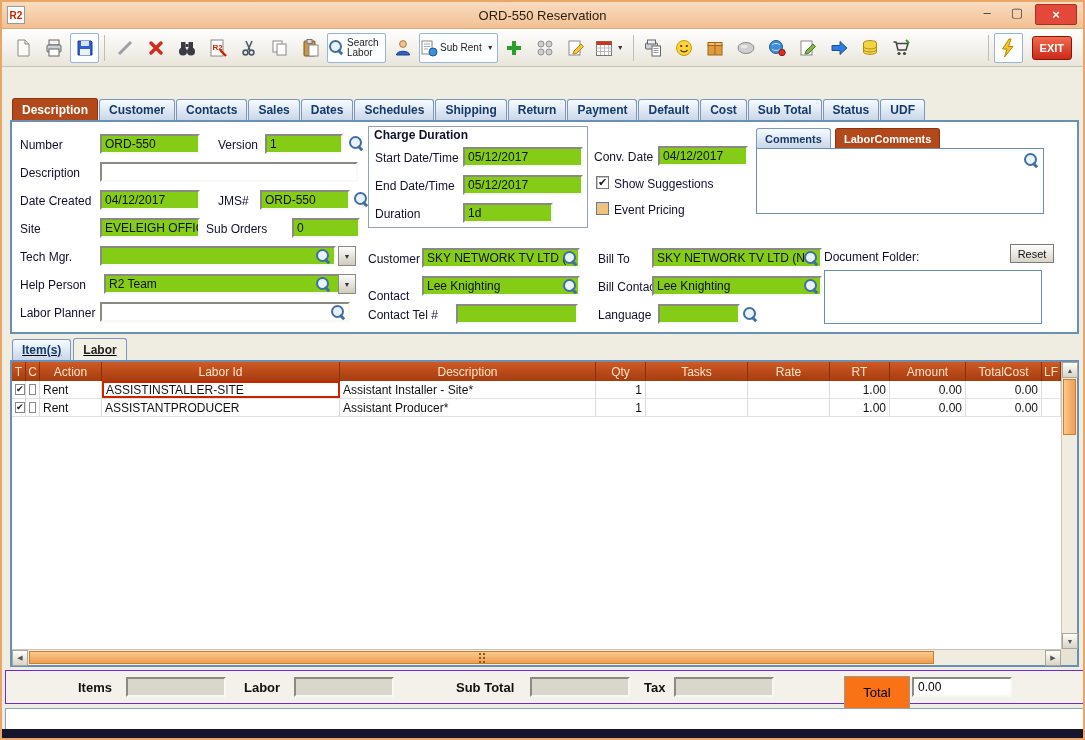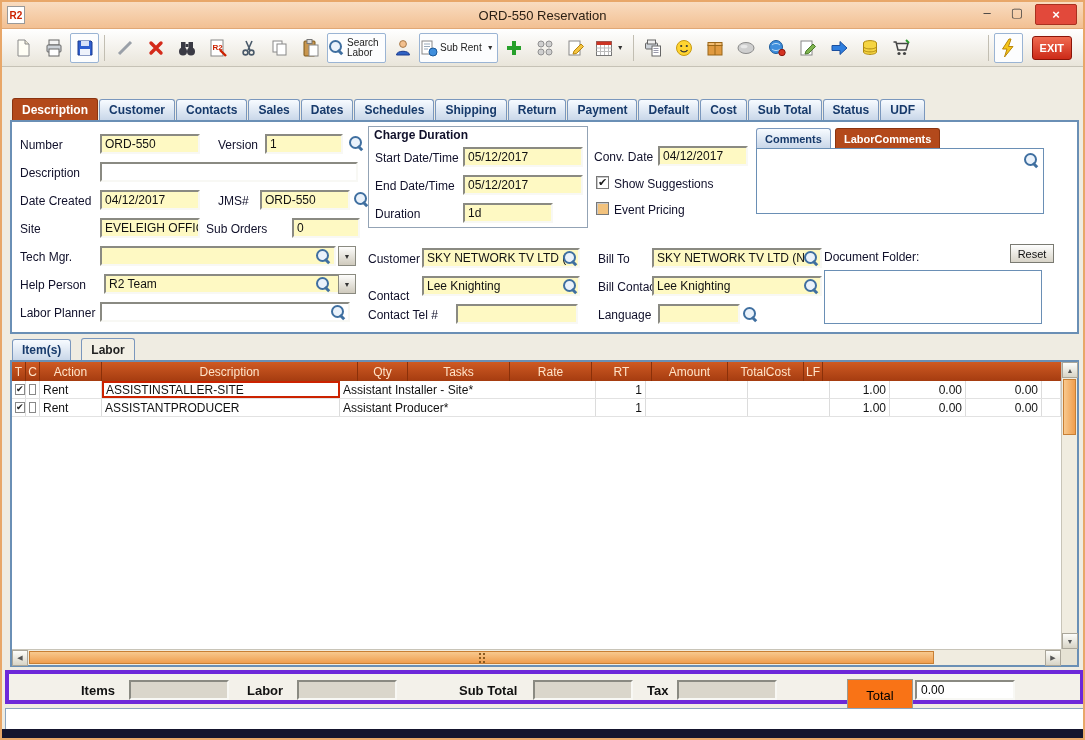--- a/index.html
+++ b/index.html
@@ -43,21 +43,21 @@
   .tab { height:21px; padding:0 9px; display:flex; align-items:center;
          background:linear-gradient(#f7fbff,#c9d7e9); border:1px solid #7a97bd; border-bottom:none;
          border-radius:3px 3px 0 0; font-size:12px; font-weight:bold; color:#173a6b; }
   .tab.selected { height:22px; background:#b3491b; color:#fff; border-color:#8a3410; }
   .tab.light-selected { height:22px; background:#f2efe5; color:#222; }
 
   
   .panel { position:absolute; left:8px; top:118px; width:1069px; height:214px;
            border:2px solid #6a8fb5; background:#fff; }
   .flabel { position:absolute; font-size:12px; color:#10102a; white-space:nowrap; }
-  .fld { position:absolute; height:20px; background:#fef9c3; border:2px solid;
+  .fld { position:absolute; height:20px; background:#84cc16; border:2px solid;
          border-color:#8a8a82 #f8f8f4 #f8f8f4 #8a8a82; font-size:12px; color:#111;
          padding:1px 3px; display:flex; align-items:center; white-space:nowrap; overflow:hidden; }
   .fld.white { background:#fff; }
   .mag { position:absolute; width:17px; height:17px; }
   .mag::before { content:""; position:absolute; left:1px; top:1px; width:9px; height:9px;
                  border:2px solid #3f6fa0; border-radius:50%; background:#eaf2fb; }
   .mag::after { content:""; position:absolute; left:11px; top:10px; width:6px; height:3px;
                 background:#3f6fa0; transform:rotate(45deg); transform-origin:0 0; }
   .mag.inline { position:relative; display:inline-block; flex:none; }
   .drop { position:absolute; width:18px; height:20px; background:linear-gradient(#fdfdfc,#cfcabd);
@@ -70,21 +70,21 @@
   .cb.amber { background:#f2c27d; }
   .ctab { height:20px; padding:0 8px; display:flex; align-items:center; font-size:11px; font-weight:bold;
           background:linear-gradient(#f7fbff,#c9d7e9); border:1px solid #7a97bd; border-bottom:none;
           border-radius:3px 3px 0 0; color:#173a6b; position:absolute; }
   .ctab.selected { background:#b3491b; color:#fff; border-color:#8a3410; }
   .tarea { position:absolute; background:#fff; border:1px solid #6a8fb5; }
   .btn3d { position:absolute; background:linear-gradient(#fefefe,#d8d4c8); border:1px solid #7a7a72;
            font-size:11px; color:#111; display:flex; align-items:center; justify-content:center; }
 
   
-  .dtabs { position:absolute; left:10px; top:336px; height:22px; display:flex; gap:10px; align-items:flex-end; z-index:3; }
+  .dtabs { position:absolute; left:10px; top:336px; height:22px; display:flex; gap:2px; align-items:flex-end; z-index:3;text-decoration:underline; }
   .grid { position:absolute; left:8px; top:358px; width:1069px; height:307px;
           border:2px solid #6a8fb5; background:#fff; }
   .ghead { display:flex; height:19px; width:1049px; background:linear-gradient(#cf5a23,#a53c10); }
   .gh { flex:none; color:#ffe3c8; font-size:12px; display:flex; align-items:center; justify-content:center;
         border-right:1px solid #8a3009; overflow:hidden; white-space:nowrap; }
   .grow { display:flex; height:18px; width:1049px; border-bottom:1px solid #e2e2e2; background:#fff; }
   .gc { flex:none; font-size:12px; color:#111; padding:1px 3px; border-right:1px solid #dcdcdc;
         display:flex; align-items:center; overflow:hidden; white-space:nowrap; }
   .gc.num { justify-content:flex-end; }
   .gc.sel { border:2px solid #cc2200; padding:0 2px; }
@@ -104,21 +104,21 @@
   .thumb-v { position:absolute; left:1px; right:1px; top:17px; height:56px;
              background:linear-gradient(90deg,#f8c98e,#ef9e4f); border:1px solid #c87f34; }
   .thumb-h { position:absolute; top:1px; bottom:1px; left:17px; width:905px;
              background:linear-gradient(#f8c98e,#ef9e4f); border:1px solid #c87f34;
              display:flex; align-items:center; justify-content:center; }
   .grip { width:6px; height:10px; border-left:2px dotted #8a5a20; border-right:2px dotted #8a5a20; }
   .corner { position:absolute; right:0; bottom:0; width:16px; height:16px; background:#e6e2d4; }
 
   
   .summary { position:absolute; left:3px; top:668px; width:1079px; height:34px;
-             background:#f3f1ea; border:4px solid #6d28d9; }
+             background:#f3f1ea; border:1px solid #6d28d9; }
   .slabel { position:absolute; top:9px; font-size:13px; font-weight:bold; color:#111; }
   .sfld { position:absolute; top:6px; width:100px; height:20px; background:#dad6cb; border:2px solid;
           border-color:#8a8a82 #f8f8f4 #f8f8f4 #8a8a82; font-size:12px; padding:1px 4px;
           display:flex; align-items:center; }
   .sfld.white { background:#fff; }
   .total-box { position:absolute; top:5px; height:33px; background:#f97316; border:1px solid #9a9a92;
                font-size:13px; font-weight:normal; display:flex; align-items:center; justify-content:center; }
   .status { position:absolute; left:3px; top:706px; width:1079px; height:25px;
             background:#fff; border:1px solid #8aa4c0; }
   .bottombar { position:absolute; left:0; bottom:0; width:100%; height:9px; background:#15152e; }
@@ -482,20 +482,21 @@
   <div class="dtabs">
     <div class="tab">Item(s)</div>
     <div class="tab light-selected">Labor</div>
   </div>
 
   <div class="grid">
     <div class="ghead">
       <div class="gh c0">T</div>
       <div class="gh c1">C</div>
       <div class="gh c2">Action</div>
+      <div class="gh c3">Labor Id</div>
       <div class="gh c4">Description</div>
       <div class="gh c5">Qty</div>
       <div class="gh c6">Tasks</div>
       <div class="gh c7">Rate</div>
       <div class="gh c8">RT</div>
       <div class="gh c9">Amount</div>
       <div class="gh c10">TotalCost</div>
       <div class="gh c11">LF</div>
     </div>
     <div class="grow">

